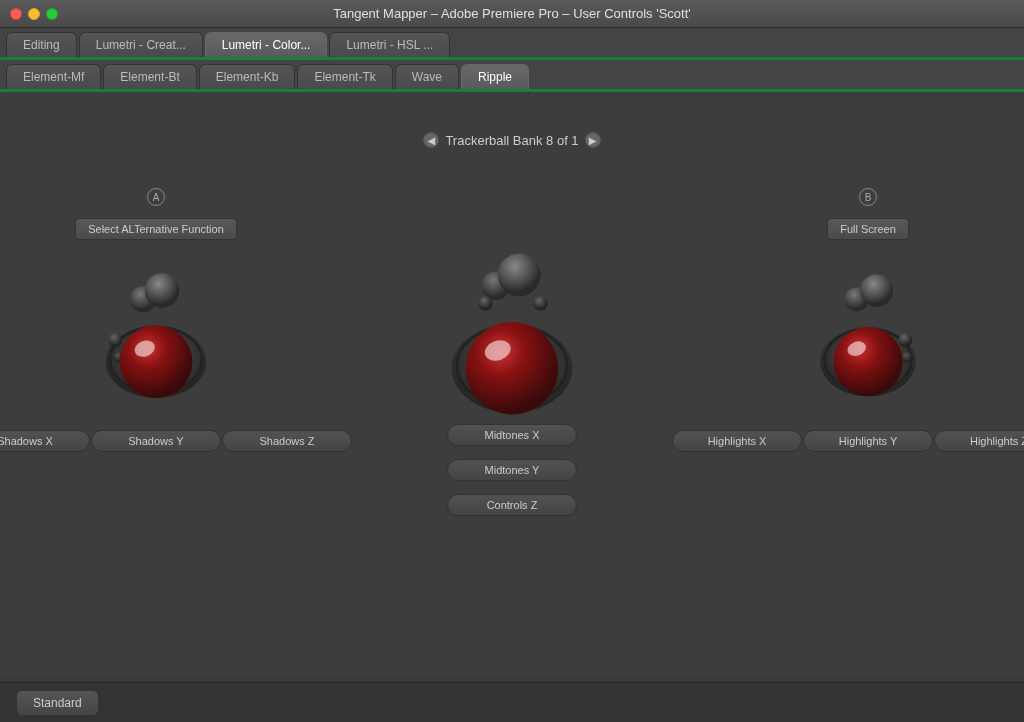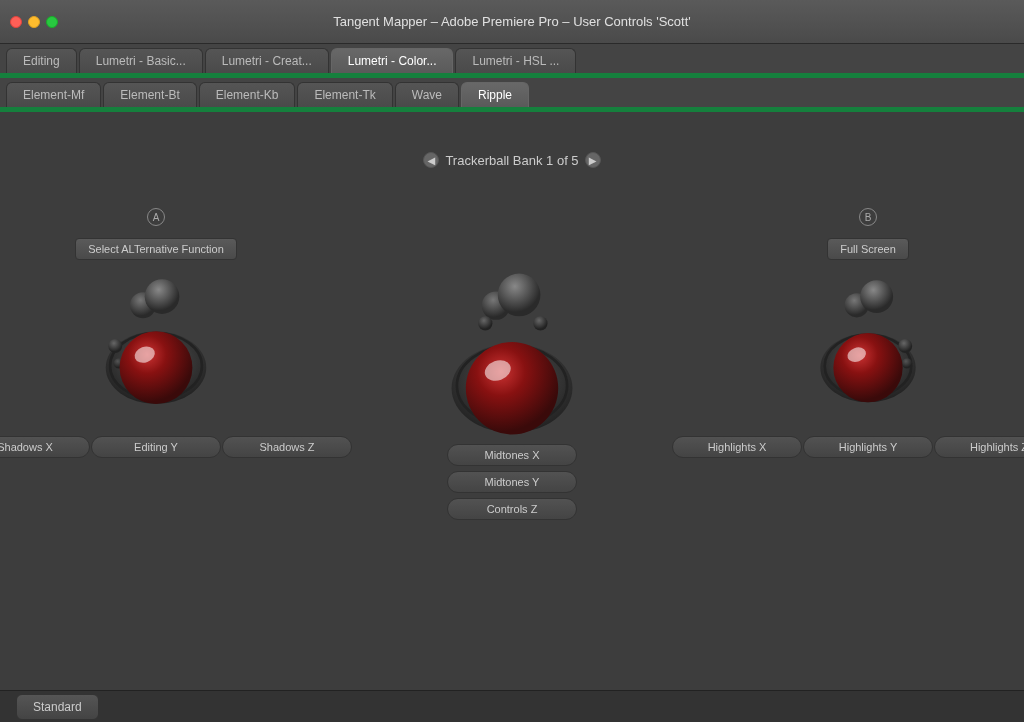--- a/index.html
+++ b/index.html
@@ -8,21 +8,21 @@
       width: 1024px;
       height: 722px;
       background: #3a3a3a;
       font-family: -apple-system, BlinkMacSystemFont, 'Helvetica Neue', Arial, sans-serif;
       overflow: hidden;
       position: relative;
     }
 
     
     .titlebar {
-      height: 44px;
+      height: 28px;
       background: linear-gradient(to bottom, #5a5a5a, #4a4a4a);
       display: flex;
       align-items: center;
       justify-content: center;
       position: relative;
       border-bottom: 1px solid #2a2a2a;
     }
 
     .titlebar-title {
       color: #e0e0e0;
@@ -44,21 +44,21 @@
       border-radius: 50%;
     }
     .tl-close { background: #ff5f57; border: 1px solid #e0443e; }
     .tl-min { background: #ffbd2e; border: 1px solid #dfa123; }
     .tl-max { background: #28c840; border: 1px solid #1aab29; }
 
     
     .tab-row {
       display: flex;
       background: #444;
-      border-bottom: 5px solid #15803d;
+      border-bottom: 3px solid #15803d;
       padding: 0 6px;
       gap: 2px;
       padding-top: 4px;
     }
 
     .tab {
       padding: 5px 16px;
       font-size: 12px;
       color: #bbb;
       background: linear-gradient(to bottom, #555, #4a4a4a);
@@ -137,21 +137,21 @@
     }
 
     .function-btn {
       background: linear-gradient(to bottom, #5a5a5a, #4a4a4a);
       border: 1px solid #333;
       border-radius: 4px;
       color: #ccc;
       font-size: 11px;
       padding: 4px 12px;
       cursor: pointer;
-      margin-bottom: 6px;
+      margin-bottom: 20px;
     }
 
     
     .trackerball-svg-wrap {
       width: 160px;
       height: 160px;
       position: relative;
       display: flex;
       align-items: center;
       justify-content: center;
@@ -181,21 +181,21 @@
       text-align: center;
       min-width: 130px;
     }
 
     
     .bottom-bar {
       position: absolute;
       bottom: 0;
       left: 0;
       right: 0;
-      height: 32px;
+      height: 40px;
       background: #333;
       border-top: 1px solid #222;
       display: flex;
       align-items: center;
       padding: 0 16px;
     }
 
     .standard-btn {
       background: linear-gradient(to bottom, #555, #444);
       border: 1px solid #333;
@@ -203,21 +203,21 @@
       color: #ccc;
       font-size: 12px;
       padding: 5px 16px;
       cursor: pointer;
     }
 
     
     .midtone-extra-btns {
       display: flex;
       flex-direction: column;
-      gap: 5px;
+      gap: 13px;
       margin-top: 6px;
     }
 
     .mid-btn {
       background: linear-gradient(to bottom, #525252, #444);
       border: 1px solid #333;
       border-radius: 12px;
       color: #ccc;
       font-size: 11px;
       padding: 4px 18px;
@@ -233,40 +233,39 @@
   <div class="traffic-lights">
     <div class="traffic-light tl-close"></div>
     <div class="traffic-light tl-min"></div>
     <div class="traffic-light tl-max"></div>
   </div>
   <span class="titlebar-title">Tangent Mapper – Adobe Premiere Pro – User Controls 'Scott'</span>
 </div>
 
 <div class="tab-row" id="tab-row-1">
     <div class="tab">Editing</div>
-    <div class="tab">Lumetri - Basic...</div>
     <div class="tab">Lumetri - Creat...</div>
     <div class="tab active">Lumetri - Color...</div>
     <div class="tab">Lumetri - HSL ...</div>
   </div>
 
 <div class="tab-row" id="tab-row-2">
     <div class="tab">Element-Mf</div>
     <div class="tab">Element-Bt</div>
     <div class="tab">Element-Kb</div>
     <div class="tab">Element-Tk</div>
     <div class="tab">Wave</div>
     <div class="tab active">Ripple</div>
   </div>
 
 <div class="main-content">
 
   <div class="bank-header">
     <div class="bank-nav-btn">◀</div>
-    <span>Trackerball Bank 1 of 5</span>
+    <span>Trackerball Bank 8 of 1</span>
     <div class="bank-nav-btn">▶</div>
   </div>
 
   <div class="trackerball-area">
 
     <div class="trackerball-unit">
       <div class="unit-label">A</div>
       <button class="function-btn">Select ALTernative Function</button>
 
       <div class="trackerball-svg-wrap small">
@@ -309,21 +308,21 @@
             <radialGradient id="redBallGrad" cx="38%" cy="32%" r="65%">
               <stop offset="0%" stop-color="#cc3333"></stop>
               <stop offset="40%" stop-color="#881111"></stop>
               <stop offset="100%" stop-color="#3a0a0a"></stop>
             </radialGradient>
           </defs>
         </svg>
       </div>
       <div class="control-btns">
         <button class="ctrl-btn">Shadows X</button>
-        <button class="ctrl-btn">Editing Y</button>
+        <button class="ctrl-btn">Shadows Y</button>
         <button class="ctrl-btn">Shadows Z</button>
       </div>
     </div>
 
     <div class="trackerball-unit">
       <div style="height:18px;"></div>
       <div style="height:28px;"></div>
 
       <div class="trackerball-svg-wrap">
         <svg width="180" height="185" viewBox="0 0 180 185" xmlns="http://www.w3.org/2000/svg">

